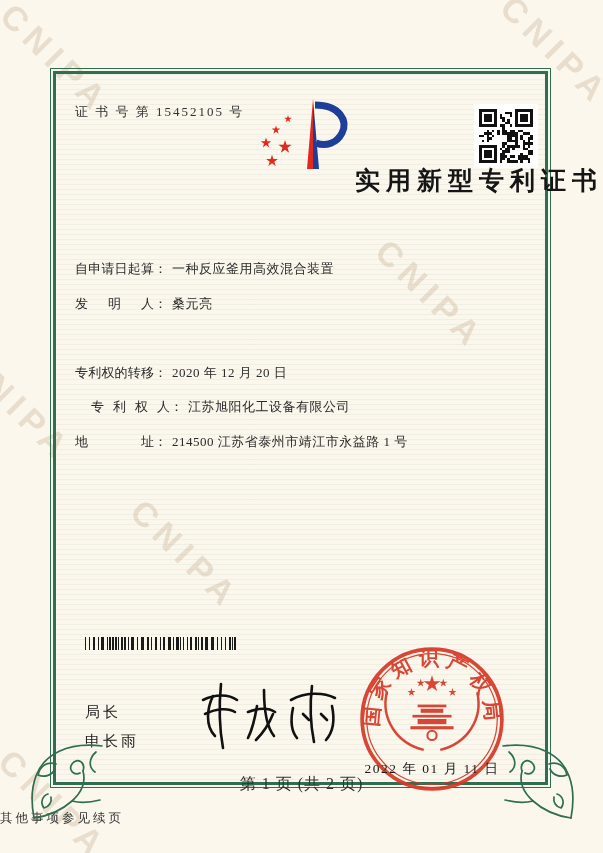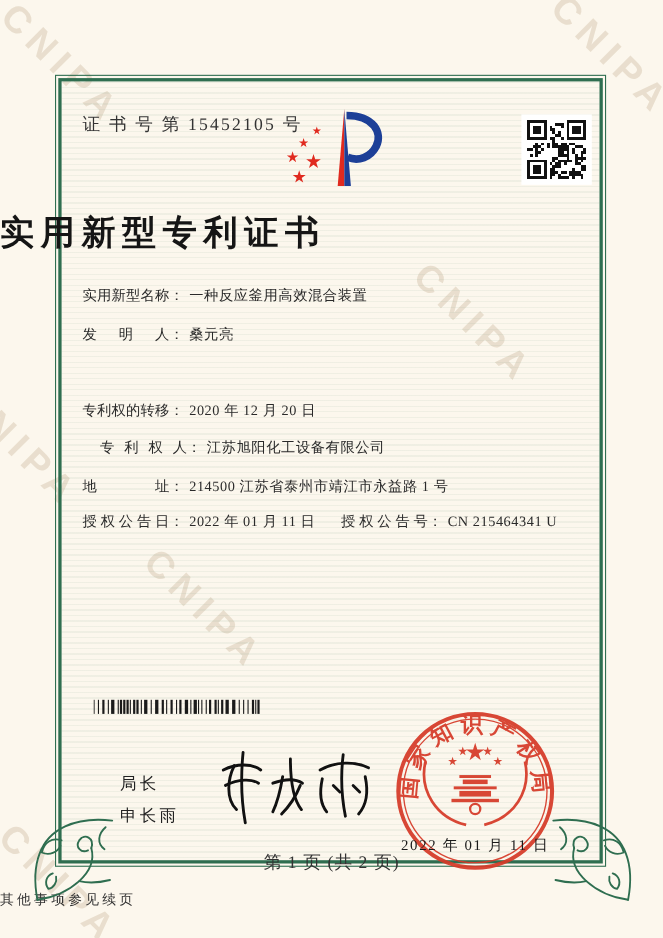--- a/index.html
+++ b/index.html
@@ -33,52 +33,52 @@
     width:100%;height:100%;box-sizing:border-box;
     border:3px solid #2f6e50;
     background:
       repeating-linear-gradient(180deg,
         rgba(130,165,140,0.10) 0px, rgba(130,165,140,0.10) 1px,
         rgba(0,0,0,0) 1px, rgba(0,0,0,0) 5px);
   }
 
   .cert-no{
     position:absolute;left:75px;top:103px;
-    font-size:16px;letter-spacing:2px;color:#333;
+    font-size:13px;letter-spacing:2px;color:#333;
   }
 
   .logo{position:absolute;left:252px;top:97px;}
 
   .qr-wrap{position:absolute;left:474px;top:104px;width:64px;height:64px;background:#ffffff;}
   .qr-wrap svg{position:absolute;left:5px;top:5px;}
 
   .title{
-    position:absolute;left:0;top:191px;width:603px;
-    text-align:left;font-size:31px;font-weight:bold;
+    position:absolute;left:0;top:164px;width:603px;
+    text-align:right;font-size:25px;font-weight:bold;
     letter-spacing:6px;color:#151515;
   }
 
   .row{position:absolute;left:75px;font-size:13px;white-space:nowrap;color:#2a2a2a;}
   .lbl{display:inline-block;width:79px;text-align:justify;text-align-last:justify;}
   .colon{display:inline-block;margin:0 5px 0 0;}
   .val{letter-spacing:0.5px;}
   .grant-right{position:absolute;left:235px;top:0;}
 
   .paras{
     position:absolute;left:72px;top:496px;width:464px;
     font-size:13px;line-height:21.8px;text-align:justify;
   }
   .paras p{margin:0;text-indent:2em;}
 
   .barcode{position:absolute;left:85px;top:636px;}
 
   .signer{
     position:absolute;left:85px;top:698px;
-    font-family:Liberation Sans, sans-serif;
-    font-size:15px;letter-spacing:3px;color:#222;line-height:29px;margin-left:24px;
+    font-family:Liberation Serif, serif;
+    font-size:15px;letter-spacing:3px;color:#222;line-height:29px;
   }
   .signature-svg{position:absolute;left:185px;top:678px;}
 
   .seal{position:absolute;left:358px;top:645px;z-index:5;}
   .seal-date{
     position:absolute;left:358px;top:760px;width:148px;z-index:6;
     text-align:center;font-size:13.5px;letter-spacing:1.5px;color:#1a1a1a;
   }
 
   .page-info{
@@ -261,41 +261,35 @@
           <rect x="14" y="20" width="1" height="1"></rect>
           <rect x="16" y="20" width="1" height="1"></rect>
           <rect x="19" y="20" width="1" height="1"></rect>
         </g>
     </svg>
   </div>
 
   <div class="title">实用新型专利证书</div>
 
   <div class="row" style="top:260px;">
-    <span class="lbl">实用新型名称</span><span class="colon">：</span><span class="val">一种反应釜用高效混合装置</span>
+    <span class="lbl">自申请日起算</span><span class="colon">：</span><span class="val">一种反应釜用高效混合装置</span>
   </div>
   <div class="row" style="top:295px;">
     <span class="lbl">发明人</span><span class="colon">：</span><span class="val">桑元亮</span>
   </div>
   <div class="row" style="top:364px;">
     <span class="lbl">专利权的转移</span><span class="colon">：</span><span class="val">2020 年 12 月 20 日</span>
   </div>
   <div class="row" style="top:398px;margin-left:16px;">
     <span class="lbl">专利权人</span><span class="colon">：</span><span class="val">江苏旭阳化工设备有限公司</span>
   </div>
   <div class="row" style="top:433px;">
     <span class="lbl">地址</span><span class="colon">：</span><span class="val">214500 江苏省泰州市靖江市永益路 1 号</span>
   </div>
 
-  <div class="row" style="top:465px;">
-    <span class="lbl">授权公告日</span><span class="colon">：</span><span class="val">2022 年 01 月 11 日</span>
-    <span class="grant-right">
-      <span class="lbl">授权公告号</span><span class="colon">：</span><span class="val">CN 215464341 U</span>
-    </span>
-  </div>
 
 
   <div class="barcode">
     <svg id="barcode-svg" width="155" height="13" fill="#1a1a1a">
         <rect x="0" y="0" width="1" height="13"></rect>
         <rect x="4" y="0" width="1" height="13"></rect>
         <rect x="8" y="0" width="2" height="13"></rect>
         <rect x="13" y="0" width="1" height="13"></rect>
         <rect x="16" y="0" width="3" height="13"></rect>
         <rect x="22" y="0" width="1" height="13"></rect>

